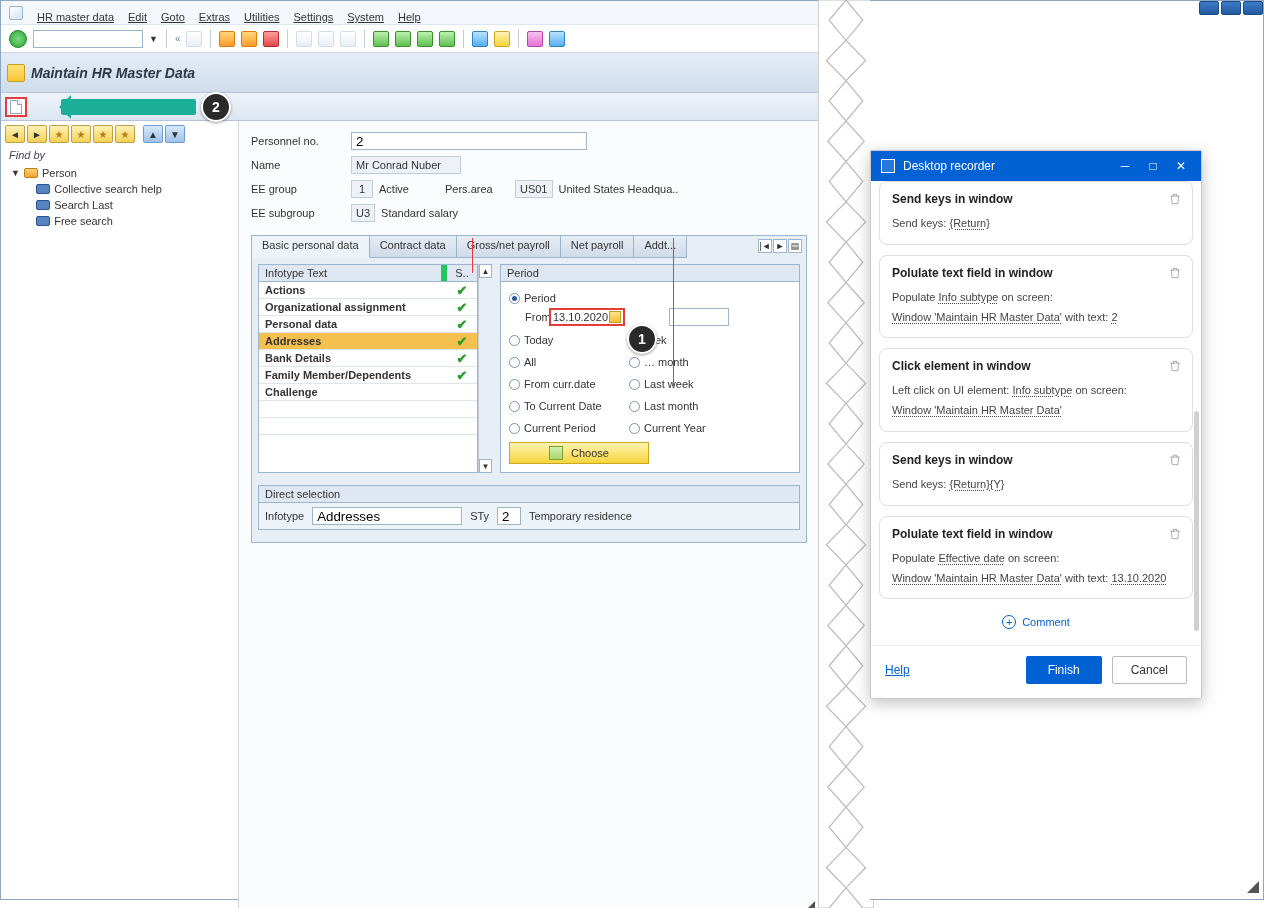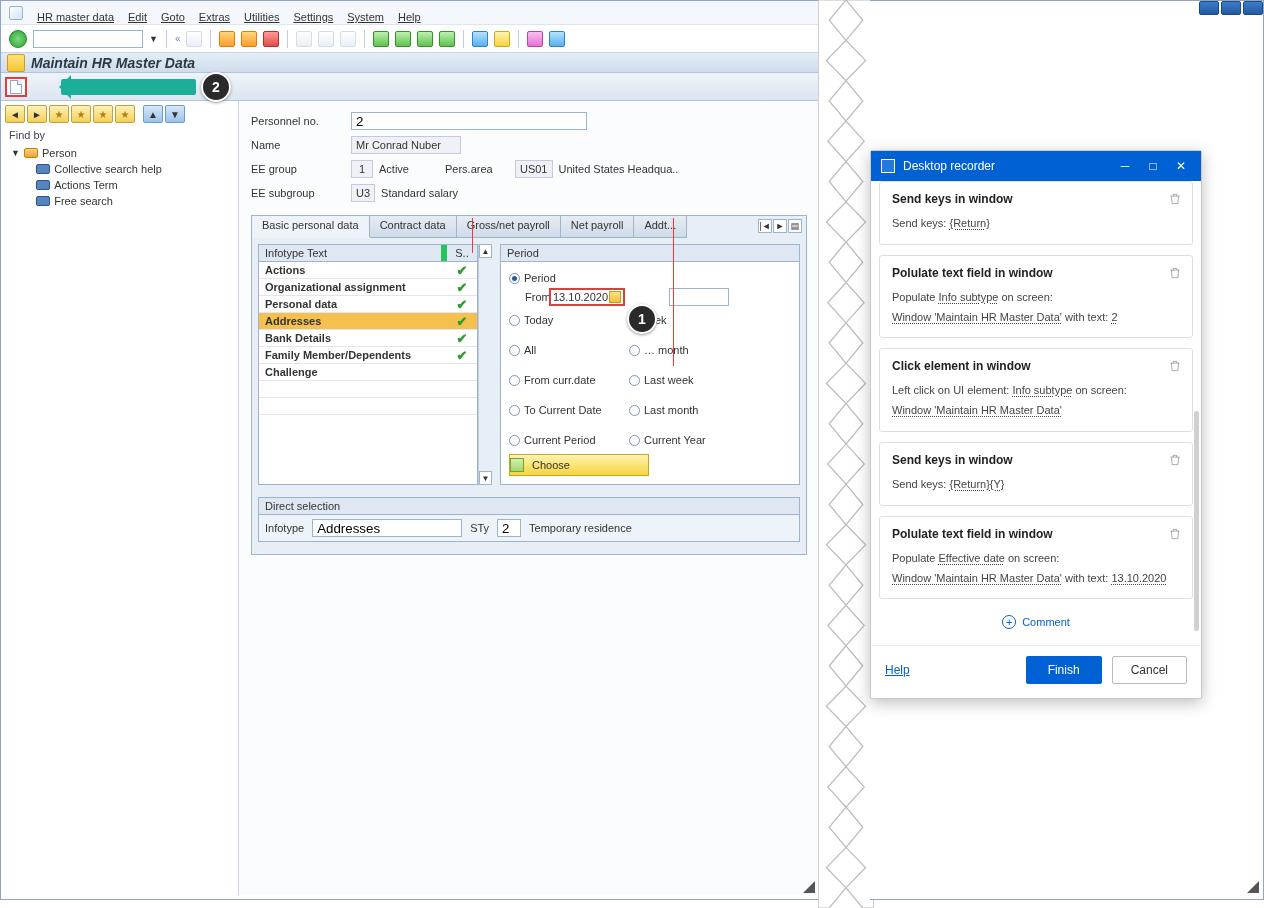--- a/index.html
+++ b/index.html
@@ -16,40 +16,40 @@
   .tb-input { height: 18px; width: 110px; border: 1px solid #9bb5cf; background: #fff; }
   .tb-sep { width:1px; height:18px; background:#c0ccdb; margin:0 2px; }
   .tb-icon { width: 16px; height: 16px; border:1px solid #d4dde8; background: linear-gradient(#fff,#e8eff6); border-radius:2px; cursor:default; }
   .tb-icon.orange { background: linear-gradient(#ffd77a,#ff9b2e); border-color:#e07d00; }
   .tb-icon.red { background: linear-gradient(#ff9c9c,#e24a4a); border-color:#b62b2b; }
   .tb-icon.green { background: linear-gradient(#bdf1b0,#5fc04f); border-color:#398f2a; }
   .tb-icon.yellow { background: linear-gradient(#fff3b3,#f5d43a); border-color:#c9a81f; }
   .tb-icon.blue { background: linear-gradient(#b7e2ff,#58b0ef); border-color:#2e83c5; }
   .tb-icon.pink { background: linear-gradient(#f7c0ef,#e672d7); border-color:#b546a7; }
   
-  .title-band { background: linear-gradient(#e4edf6,#cfdcec); height: 20px; display:flex; align-items:center; padding: 0 6px; border-bottom:1px solid #b5c4d8; }
+  .title-band { background: linear-gradient(#e4edf6,#cfdcec); height: 40px; display:flex; align-items:center; padding: 0 6px; border-bottom:1px solid #b5c4d8; }
   .title-band .tb-box { width:18px; height:18px; background: linear-gradient(#ffe17a,#f5c733); border:1px solid #c99e1b; border-radius:2px; margin-right:6px; }
   .title-band .title-text { font-weight: bold; font-style: italic; font-size: 14px; color:#2b3947; }
   
   .app-toolbar { background: linear-gradient(#eef3f9,#dce6f1); height: 28px; display:flex; align-items:center; border-bottom:1px solid #b5c4d8; padding: 0 4px; position:relative; }
   .create-btn { width:22px; height:20px; border:2px solid #e43b3b; background:#fff; display:flex; align-items:center; justify-content:center; }
   .create-btn .doc { width:12px; height:14px; background:#fff; border:1px solid #8ca6c4; position:relative; }
   .create-btn .doc::after { content:''; position:absolute; top:-1px; right:-1px; width:4px; height:4px; background:#e4edf6; border-left:1px solid #8ca6c4; border-bottom:1px solid #8ca6c4; }
   .arrow-2 { position:absolute; left:60px; top:6px; width:135px; height:16px; background:#1baf9a; border-radius:2px; }
   .arrow-2::before { content:''; position:absolute; left:-14px; top:-4px; border:12px solid transparent; border-right-color:#1baf9a; }
   .badge { position:absolute; width:30px; height:30px; border-radius:50%; background:#2a2a2a; border:2px solid #fff; color:#fff; font-weight:bold; font-size:14px; display:flex; align-items:center; justify-content:center; box-shadow:0 1px 3px rgba(0,0,0,.4); }
   .badge-2 { left:200px; top:-1px; }
   
   .sap-body { display:flex; height: calc(100% - 104px); }
   .sap-side { width: 238px; border-right:1px solid #ccd6e2; padding:4px; display:flex; flex-direction:column; }
   .side-btns { display:flex; gap:2px; margin-bottom:4px; flex-wrap:wrap; }
   .side-btn  { width:20px; height:18px; border:1px solid #c0a040; background:linear-gradient(#fff1b8,#f4d156); border-radius:2px; display:flex; align-items:center; justify-content:center; font-size:10px; }
   .side-btn.blue { border-color:#6a9bd2; background:linear-gradient(#d8e8f9,#9dc3e8); }
   .side-btn.star { color:#b57b10; }
-  .findby { font-size:11px; color:#445; padding:2px 4px; }
+  .findby { font-size:11px; color:#445; padding:2px 4px;font-style:italic; }
   .tree { padding:2px 6px; }
   .tree-node { padding:2px 0; display:flex; align-items:center; gap:4px; cursor:default; }
   .tree-node .caret { font-size:9px; }
   .tree-node .ico { width:14px; height:10px; display:inline-block; }
   .tree-node .person-ico { background: linear-gradient(#ffd37a,#f0a32f); border-radius:2px; border:1px solid #c27e13; }
   .tree-node .binoc { background:#5885c2; border-radius:2px; border:1px solid #2d548b; }
   .tree-sub { padding-left:18px; }
   
   .sap-main { flex:1; padding:10px 12px; background:#fbfcfe; overflow:hidden; position:relative; }
   .form-row { display:flex; align-items:center; margin-bottom:4px; height:20px; }
@@ -75,26 +75,26 @@
   .itrow .c1 { flex:1; padding:2px 6px; }
   .itrow .c2 { width:30px; display:flex; align-items:center; justify-content:center; color:#2a9f2e; font-size:13px; }
   .it-scroll { width:14px; display:flex; flex-direction:column; justify-content:space-between; border-left:1px solid #c0ccdb; background:#e8eef6; }
   .it-scroll .sbtn { height:14px; border:1px solid #9bb5cf; background:#fff; font-size:8px; display:flex; align-items:center; justify-content:center; }
   
   .period-box { flex:1; border:1px solid #9bb5cf; background:#fff; padding:4px 8px 8px; position:relative; }
   .period-title { background:#dfe7f2; margin:-4px -8px 6px; padding:2px 6px; border-bottom:1px solid #9bb5cf; }
   .radio-row { display:flex; align-items:center; height:20px; gap:4px; }
   .radio { width:11px; height:11px; border-radius:50%; border:1px solid #7a95b5; background:#fff; display:inline-block; }
   .radio.checked::after { content:''; display:block; width:5px; height:5px; background:#2a5a9a; border-radius:50%; margin:2px; }
-  .period-grid { display:grid; grid-template-columns: 120px 120px; row-gap:10px; }
+  .period-grid { display:grid; grid-template-columns: 120px 120px; row-gap:2px; }
   .from-field { display:flex; align-items:center; gap:4px; margin-bottom:4px; }
   .from-input { width:76px; height:18px; border:2px solid #e43b3b; background:#fff; font-family: monospace; font-size:11px; padding:0 2px; display:flex; align-items:center; justify-content:space-between; }
   .cal-ico { width:12px; height:12px; background:linear-gradient(#fde28b,#f4c035); border:1px solid #c79a20; }
   .to-input { width:60px; height:18px; border:1px solid #9bb5cf; background:#fff; margin-left:40px; }
-  .choose-btn { height:22px; width:140px; margin-top:4px; border:1px solid #c9a81f; background:linear-gradient(#fff3b0,#f7d53e); display:flex; align-items:center; gap:8px; cursor:default; }
+  .choose-btn { height:22px; width:140px; margin-top:4px; border:1px solid #c9a81f; background:linear-gradient(#fff3b0,#f7d53e); display:flex; align-items:center; justify-content:center; gap:8px; cursor:default; }
   .choose-btn .sq { width:14px; height:14px; border:1px solid #7a9f3a; background:linear-gradient(#d3f0ad,#a4d86c); }
   
   .badge-1 { left:630px; top:328px; z-index:5; }
   .red-line { position:absolute; background:#e43b3b; }
   
   .direct-sel { margin-top:8px; border:1px solid #9bb5cf; background:#eef3f9; }
   .ds-title { background:#dfe7f2; padding:2px 6px; border-bottom:1px solid #9bb5cf; }
   .ds-body { padding:4px 6px; display:flex; align-items:center; gap:8px; }
   .ds-body input.txt { height:18px; border:1px solid #9bb5cf; background:#fff; padding:1px 4px; }
   
@@ -113,21 +113,21 @@
   .rec-title { height:30px; background:#0061d5; color:#fff; display:flex; align-items:center; padding:0 10px; gap:8px; font-size:12px; }
   .rec-title .rico { width:14px; height:14px; border:1px solid #fff; background:rgba(255,255,255,.15); }
   .rec-title .spacer { flex:1; }
   .rec-title .wbtn { width:20px; text-align:center; cursor:default; font-size:12px; }
   .rec-toolbar { display:flex; align-items:center; gap:18px; padding:10px 14px; color:#0061d5; font-size:12px; }
   .rec-toolbar .pbtn { display:flex; align-items:center; gap:6px; cursor:default; }
   .pause-ico { border-left:3px solid #0061d5; border-right:3px solid #0061d5; width:8px; height:12px; }
   .reset-ico { border:1.5px solid #0061d5; border-radius:50%; width:12px; height:12px; border-top-color:transparent; transform:rotate(30deg); }
   .rec-heading { font-size:15px; font-weight:600; padding:6px 16px 10px; color:#222; }
   .action-list { padding:0 8px; max-height:470px; overflow:hidden; }
-  .action-card { border:1px solid #dedede; border-radius:3px; padding:10px 12px; margin-bottom:10px; position:relative; }
+  .action-card { border:1px solid #dedede; border-radius:8px; padding:10px 12px; margin-bottom:10px; position:relative; }
   .action-card .atitle { font-size:12px; font-weight:600; margin-bottom:8px; color:#222; }
   .action-card .trash { position:absolute; top:10px; right:10px; width:14px; height:14px; color:#888; }
   .action-card .aline { font-size:11px; color:#444; line-height:1.8; }
   .action-card .dotted { text-decoration: underline dotted; text-underline-offset:2px; }
   .comment-row { text-align:center; padding:6px 0 12px; color:#0061d5; display:flex; align-items:center; justify-content:center; gap:6px; cursor:default; }
   .plus-circle { width:14px; height:14px; border:1.5px solid #0061d5; border-radius:50%; display:inline-flex; align-items:center; justify-content:center; font-size:11px; line-height:1; }
   .rec-footer { display:flex; align-items:center; justify-content:space-between; padding:10px 14px 14px; border-top:1px solid #eee; margin-top:4px; }
   .help-link { color:#0061d5; text-decoration:underline; cursor:default; font-size:12px; }
   .btn-primary { background:#0061d5; color:#fff; border:none; padding:7px 22px; border-radius:2px; cursor:default; font-size:12px; }
   .btn-secondary { background:#fff; color:#333; border:1px solid #bbb; padding:6px 18px; border-radius:2px; cursor:default; font-size:12px; }
@@ -213,21 +213,21 @@
         </div>
         <div class="tree-sub">
           <div class="tree-node">
             <span class="caret" style="visibility:hidden">▪</span>
             <span class="ico binoc"></span>
             <span>Collective search help</span>
           </div>
           <div class="tree-node">
             <span class="caret" style="visibility:hidden">▪</span>
             <span class="ico binoc"></span>
-            <span>Actions Term</span>
+            <span>Search Last</span>
           </div>
           <div class="tree-node">
             <span class="caret" style="visibility:hidden">▪</span>
             <span class="ico binoc"></span>
             <span>Free search</span>
           </div>
         </div>
       </div>
     </div>
 

